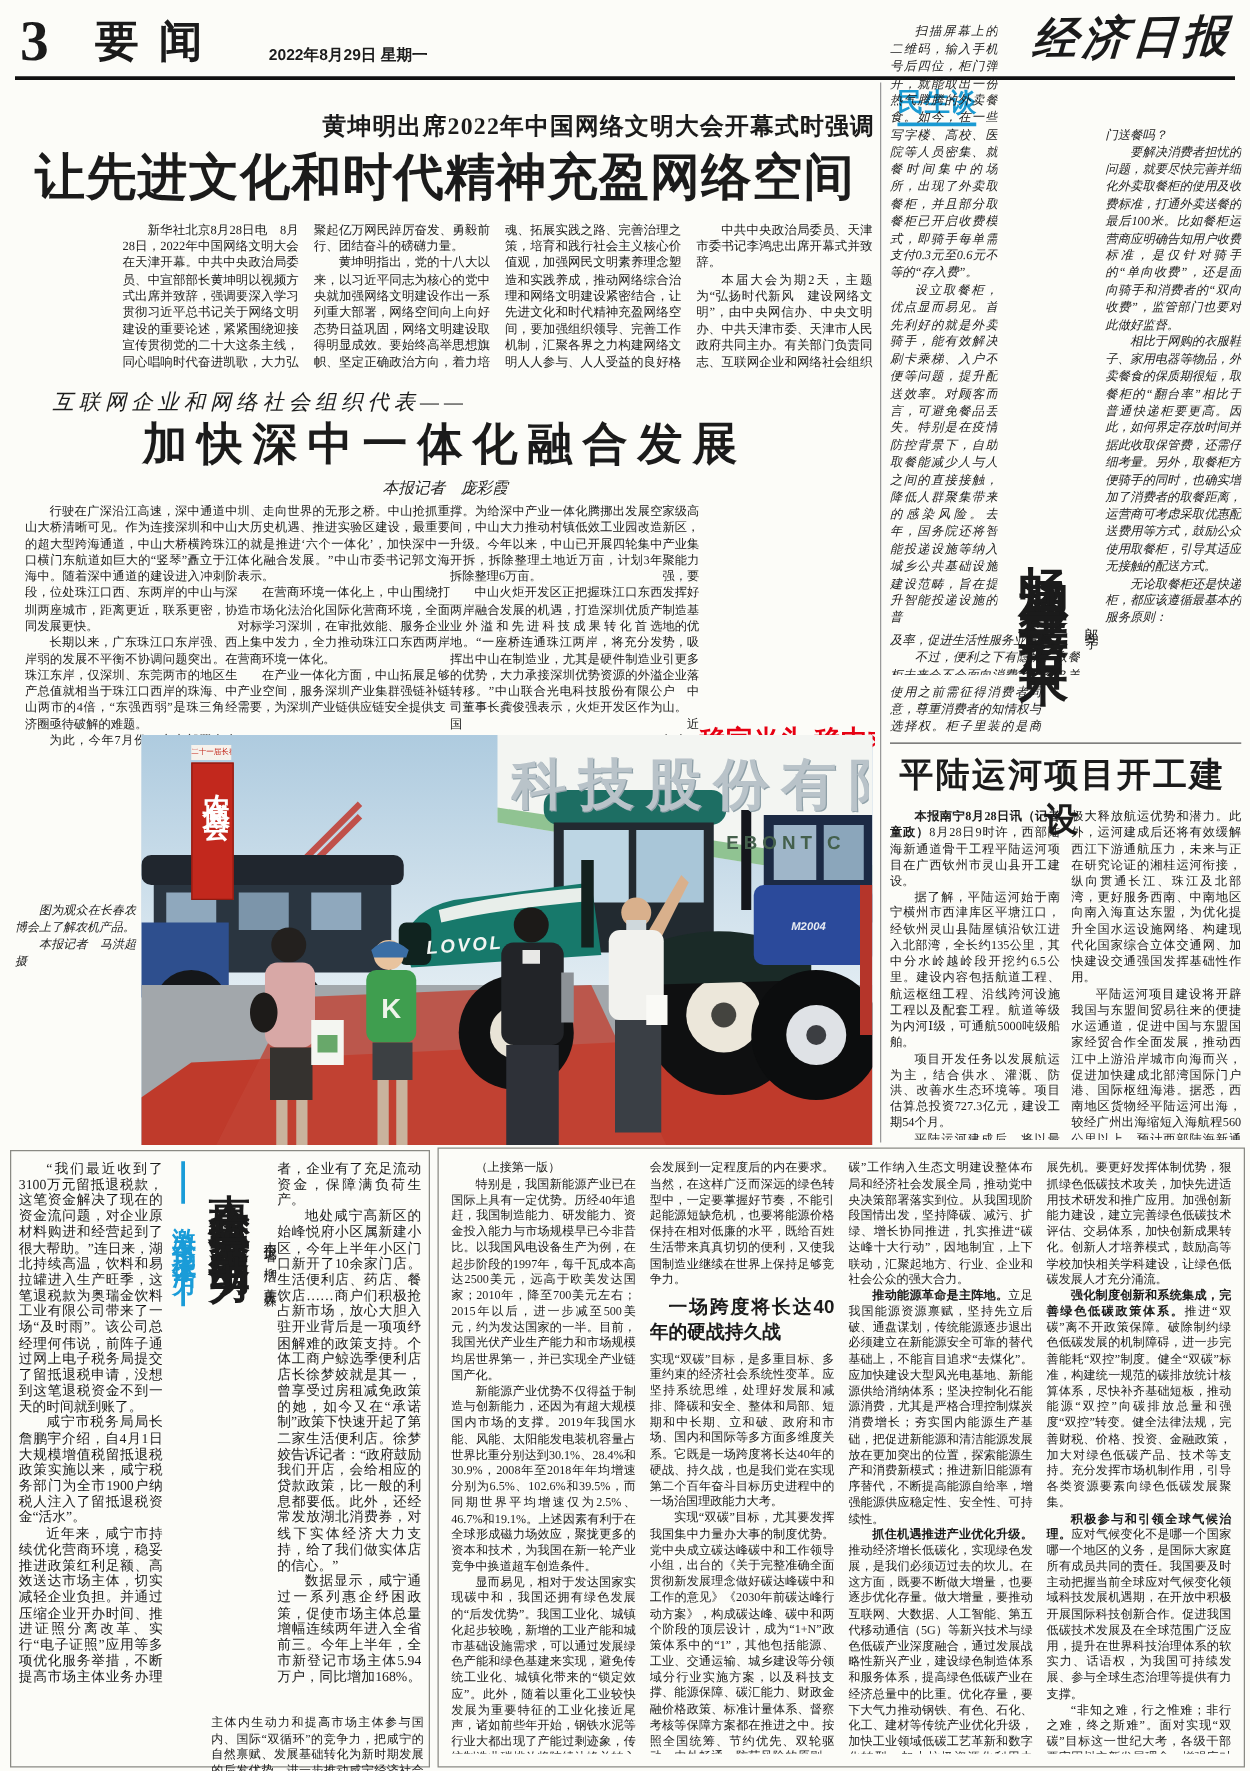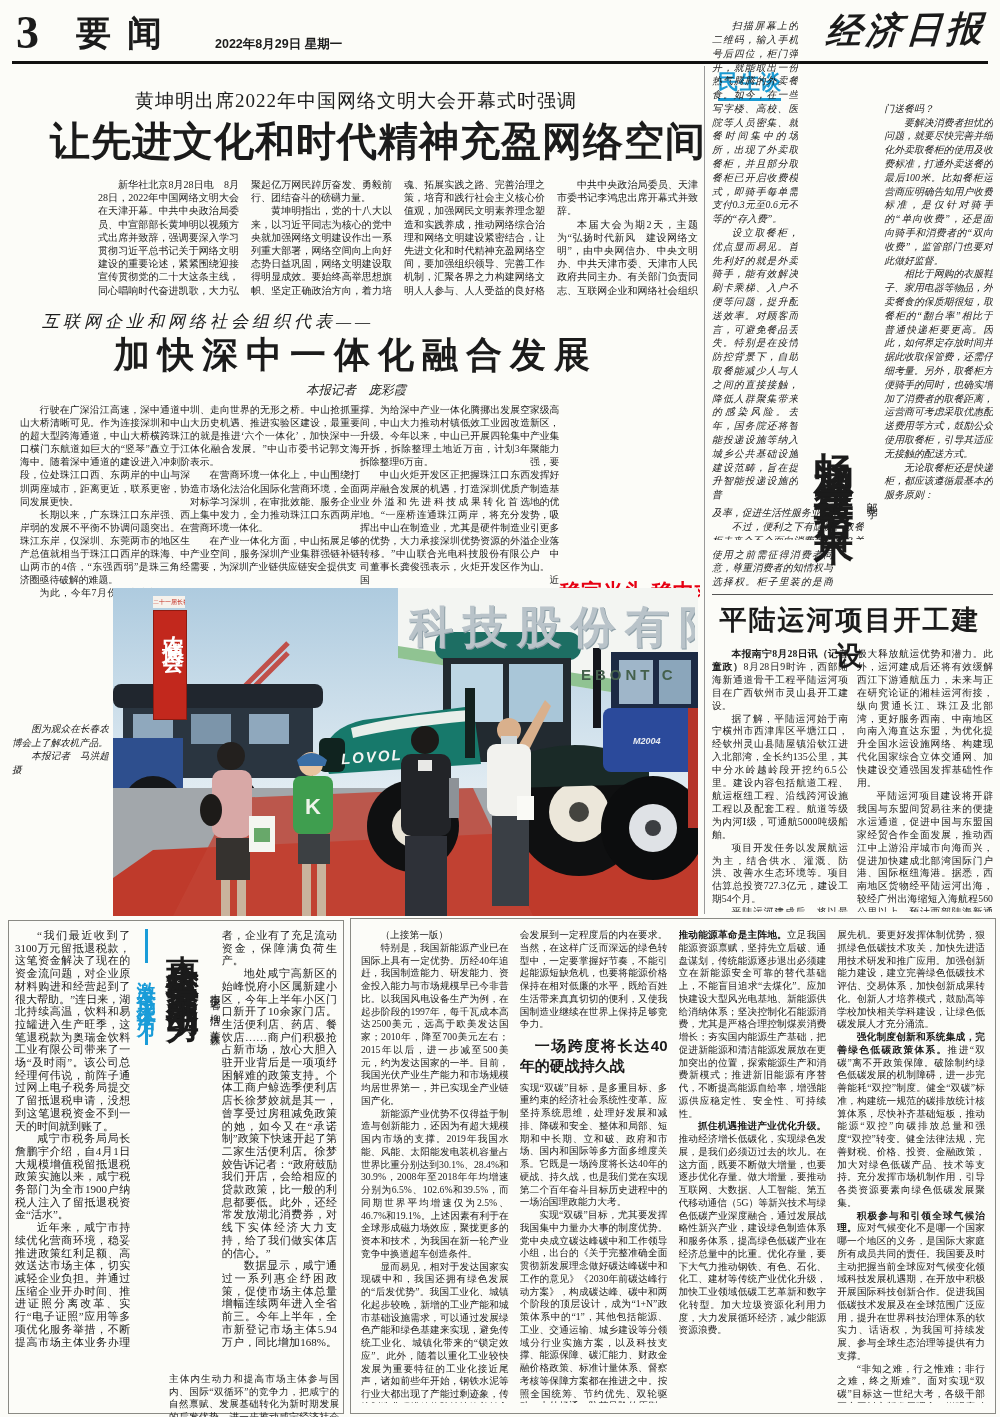--- a/index.html
+++ b/index.html
@@ -14,23 +14,23 @@
   .hdr-rule{position:absolute;left:12px;top:61px;width:976px;height:3px;background:#111;}
   .vrule{position:absolute;background:#999;width:1px;}
   .hrule{position:absolute;background:#555;height:1px;}
   
   .cols{display:flex;}
   .col{flex:1;text-align:justify;overflow:hidden;}
   .col p{margin:0;text-indent:2em;}
   .col.cont p:first-child{text-indent:0;}
   .col p b{font-weight:bold;}
   
-  .a1-kicker{position:absolute;left:12px;top:88px;width:688px;text-align:center;
-        font-size:19px;font-weight:400;letter-spacing:1px;}
-  .a1-headline{position:absolute;left:6px;top:114px;width:700px;text-align:right;
+  .a1-kicker{position:absolute;left:12px;top:88px;width:688px;text-align:right;
+        font-size:19px;font-weight:700;letter-spacing:1px;}
+  .a1-headline{position:absolute;left:6px;top:114px;width:700px;text-align:center;
         font-family:"Liberation Sans","DejaVu Sans",sans-serif;font-size:40px;font-weight:900;letter-spacing:1px;}
   .a1-body{position:absolute;left:98px;top:178px;width:600px;height:118px;gap:12px;}
   .a1-body .col{font-size:10px;line-height:13.2px;}
   
   .a2-kicker{position:absolute;left:42px;top:310px;font-size:17px;font-style:italic;letter-spacing:4px;}
   .a2-headline{position:absolute;left:12px;top:331px;width:688px;text-align:center;
         font-size:36px;font-weight:900;letter-spacing:8px;}
   .a2-byline{position:absolute;left:12px;top:382px;width:688px;text-align:center;font-size:12.5px;font-style:italic;}
   .a2-body{position:absolute;left:20px;top:403px;width:680px;height:196px;}
   .a2-body .col{font-size:9.8px;line-height:13.1px;}
@@ -367,20 +367,21 @@
         <div class="cb-col cont" style="overflow:visible;">
             <p>会发展到一定程度后的内在要求。当然，在这样广泛而深远的绿色转型中，一定要掌握好节奏，不能引起能源短缺危机，也要将能源价格保持在相对低廉的水平，既给百姓生活带来真真切切的便利，又使我国制造业继续在世界上保持足够竞争力。</p>
           </div>
         <div class="cb-subhead">一场跨度将长达40年的硬战持久战</div>
         <div class="cb-col" style="overflow:visible;">
             <p>实现“双碳”目标，是多重目标、多重约束的经济社会系统性变革。应坚持系统思维，处理好发展和减排、降碳和安全、整体和局部、短期和中长期、立和破、政府和市场、国内和国际等多方面多维度关系。它既是一场跨度将长达40年的硬战、持久战，也是我们党在实现第二个百年奋斗目标历史进程中的一场治国理政能力大考。</p>
             <p>实现“双碳”目标，尤其要发挥我国集中力量办大事的制度优势。党中央成立碳达峰碳中和工作领导小组，出台的《关于完整准确全面贯彻新发展理念做好碳达峰碳中和工作的意见》《2030年前碳达峰行动方案》，构成碳达峰、碳中和两个阶段的顶层设计，成为“1+N”政策体系中的“1”，其他包括能源、工业、交通运输、城乡建设等分领域分行业实施方案，以及科技支撑、能源保障、碳汇能力、财政金融价格政策、标准计量体系、督察考核等保障方案都在推进之中。按照全国统筹、节约优先、双轮驱动、内外畅通、防范风险的原则，各项工作有序展开。</p>
           </div>
       </div>
       <div class="cb-col cont">
+          <p>碳”工作纳入生态文明建设整体布局和经济社会发展全局，推动党中央决策部署落实到位。从我国现阶段国情出发，坚持降碳、减污、扩绿、增长协同推进，扎实推进“碳达峰十大行动”，因地制宜，上下联动，汇聚起地方、行业、企业和社会公众的强大合力。</p>
           <p><b>推动能源革命是主阵地。</b>立足我国能源资源禀赋，坚持先立后破、通盘谋划，传统能源逐步退出必须建立在新能源安全可靠的替代基础上，不能盲目追求“去煤化”。应加快建设大型风光电基地、新能源供给消纳体系；坚决控制化石能源消费，尤其是严格合理控制煤炭消费增长；夯实国内能源生产基础，把促进新能源和清洁能源发展放在更加突出的位置，探索能源生产和消费新模式；推进新旧能源有序替代，不断提高能源自给率，增强能源供应稳定性、安全性、可持续性。</p>
           <p><b>抓住机遇推进产业优化升级。</b>推动经济增长低碳化，实现绿色发展，是我们必须迈过去的坎儿。在这方面，既要不断做大增量，也要逐步优化存量。做大增量，要推动互联网、大数据、人工智能、第五代移动通信（5G）等新兴技术与绿色低碳产业深度融合，通过发展战略性新兴产业，建设绿色制造体系和服务体系，提高绿色低碳产业在经济总量中的比重。优化存量，要下大气力推动钢铁、有色、石化、化工、建材等传统产业优化升级，加快工业领域低碳工艺革新和数字化转型。加大垃圾资源化利用力度，大力发展循环经济，减少能源资源浪费。</p>
         </div>
       <div class="cb-col cont">
           <p>展先机。要更好发挥体制优势，狠抓绿色低碳技术攻关，加快先进适用技术研发和推广应用。加强创新能力建设，建立完善绿色低碳技术评估、交易体系，加快创新成果转化。创新人才培养模式，鼓励高等学校加快相关学科建设，让绿色低碳发展人才充分涌流。</p>
           <p><b>强化制度创新和系统集成，完善绿色低碳政策体系。</b>推进“双碳”离不开政策保障。破除制约绿色低碳发展的机制障碍，进一步完善能耗“双控”制度。健全“双碳”标准，构建统一规范的碳排放统计核算体系，尽快补齐基础短板，推动能源“双控”向碳排放总量和强度“双控”转变。健全法律法规，完善财税、价格、投资、金融政策，加大对绿色低碳产品、技术等支持。充分发挥市场机制作用，引导各类资源要素向绿色低碳发展聚集。</p>
           <p><b>积极参与和引领全球气候治理。</b>应对气候变化不是哪一个国家哪一个地区的义务，是国际大家庭所有成员共同的责任。我国要及时主动把握当前全球应对气候变化领域科技发展机遇期，在开放中积极开展国际科技创新合作。促进我国低碳技术发展及在全球范围广泛应用，提升在世界科技治理体系的软实力、话语权，为我国可持续发展、参与全球生态治理等提供有力支撑。</p>
           <p>“非知之难，行之惟难；非行之难，终之斯难”。面对实现“双碳”目标这一世纪大考，各级干部要牢固树立新发展理念，增强应对气候变化意识，提高抓绿色低碳发展的本领，全力推进碳达峰碳中和各项工作，为推动高质量发展、建设人与自然和谐共生的现代化作出更大贡献。</p>
         </div>
     </div>

